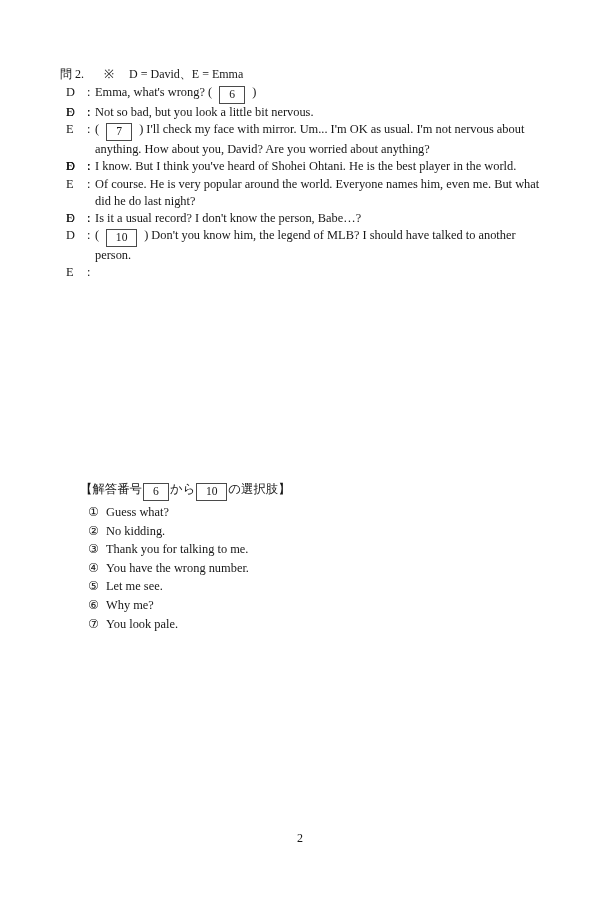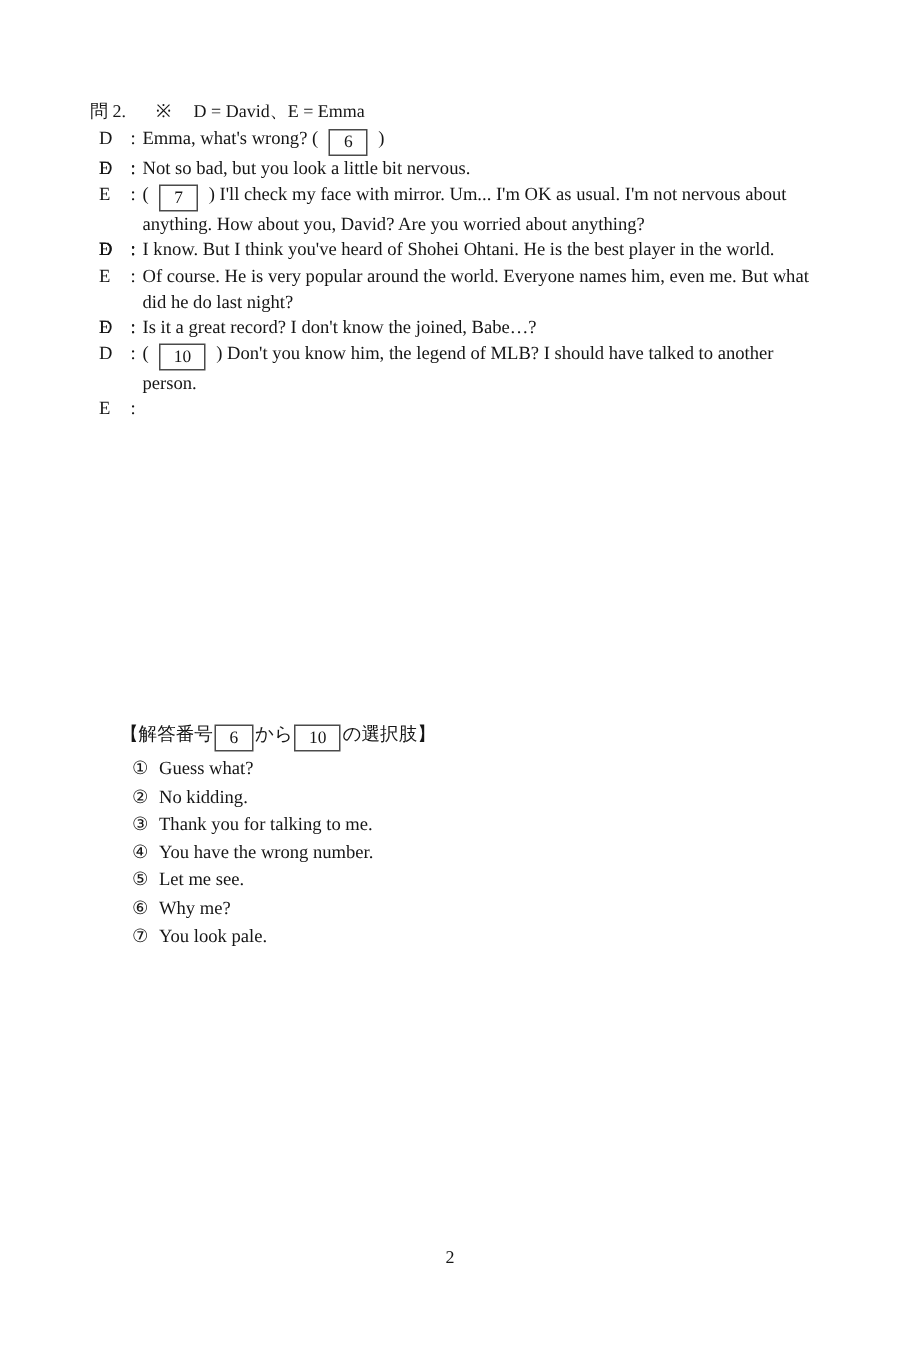--- a/index.html
+++ b/index.html
@@ -175,21 +175,21 @@
         <span class="d-colon">:</span>
         <span class="d-text"><span>Of course. He is very popular around the world. Everyone names him, even me. But what did he do last night?</span></span>
       </div>
       <div class="d-line">
         <span class="d-speaker">D</span>
         <span class="d-colon">:</span>
       </div>
       <div class="d-line">
         <span class="d-speaker">E</span>
         <span class="d-colon">:</span>
-        <span class="d-text"><span>Is it a great record? I don't know the joined, Babe…?</span></span>
+        <span class="d-text"><span>Is it a usual record? I don't know the person, Babe…?</span></span>
       </div>
       <div class="d-line">
         <span class="d-speaker">D</span>
         <span class="d-colon">:</span>
         <span class="d-text"><span>(</span><span class="paren-sp"></span><span class="abox wide">10</span><span class="paren-sp"></span><span>) Don't you know him, the legend of MLB? I should have talked to another person.</span></span>
       </div>
       <div class="d-line">
         <span class="d-speaker">E</span>
         <span class="d-colon">:</span>
       </div>

